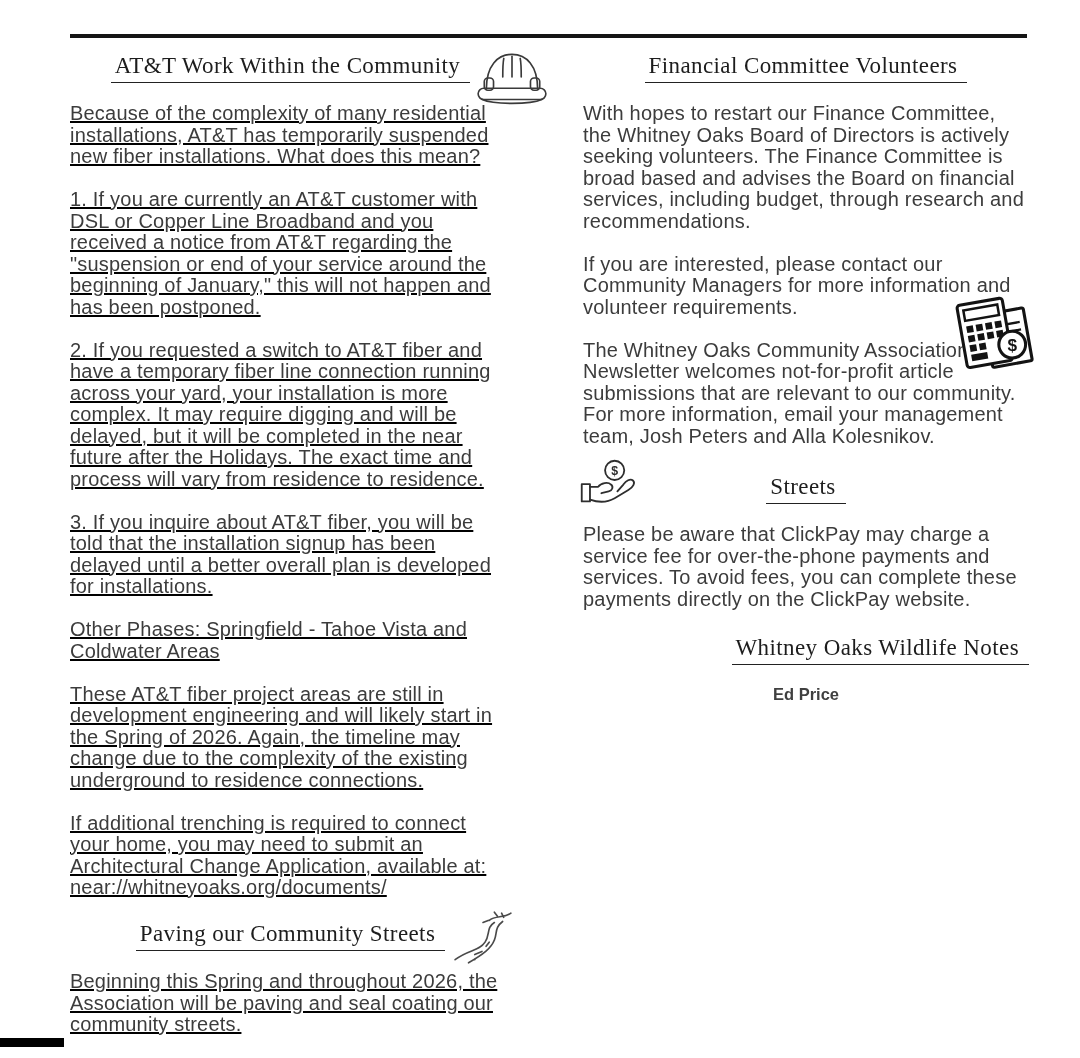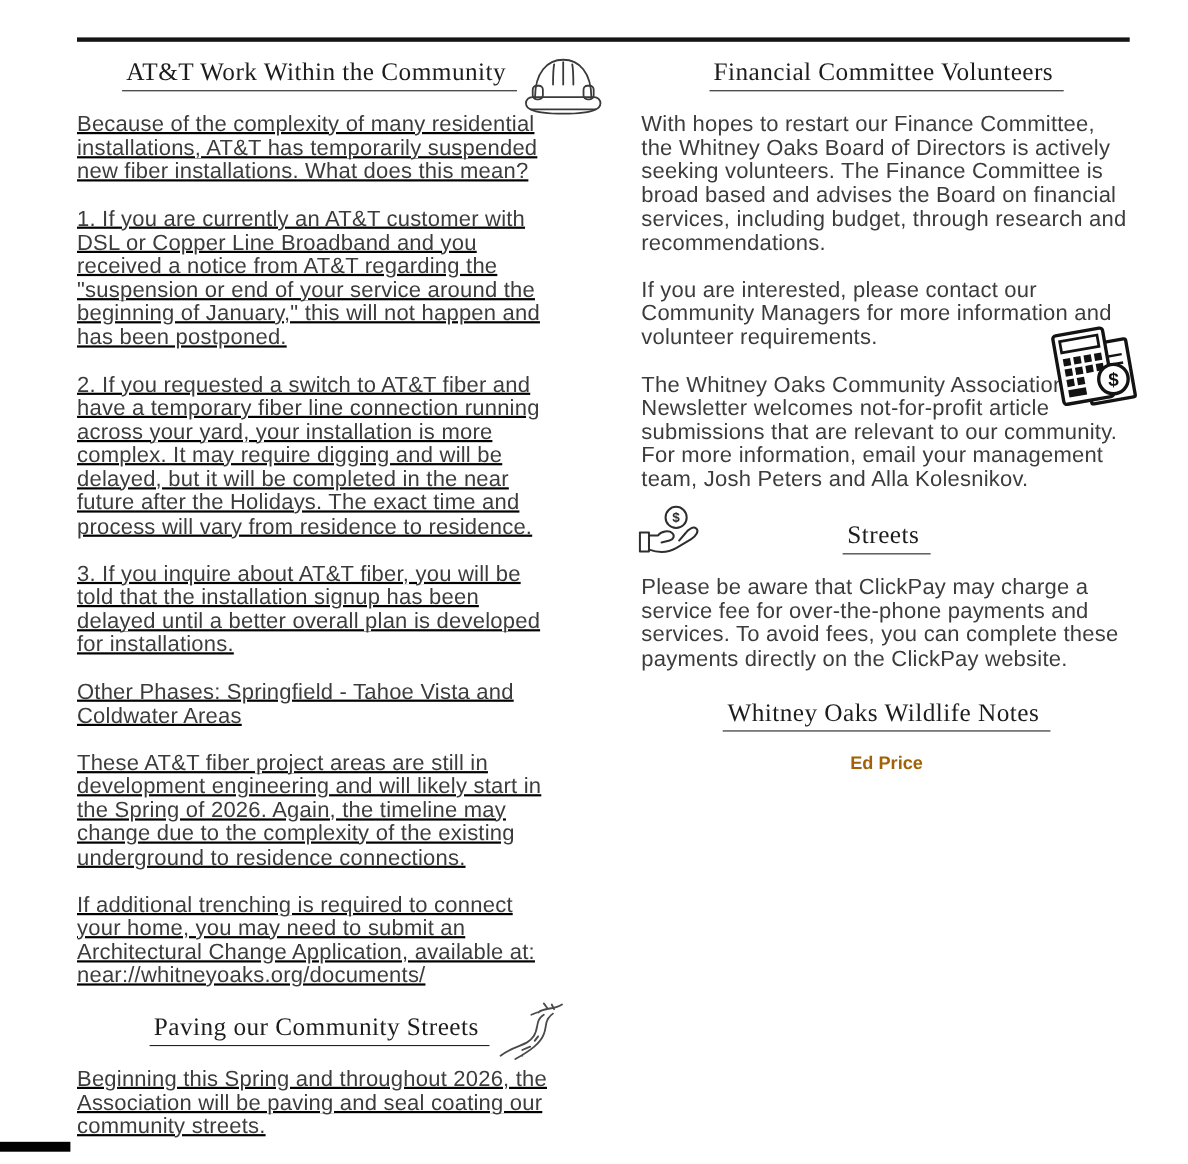--- a/index.html
+++ b/index.html
@@ -41,34 +41,34 @@
     font-size:20px;
     line-height:21.5px;
     letter-spacing:0.2px;
     color:#3c3c3c;
     margin:0 0 21.5px 0;
   }
   .byline {
     text-align:center;
     font-weight:700;
     font-size:16.5px;
-    color:#a16207;
+    color:#404040;
     margin:4px 0 22px 0;
   }
   .icon { position:absolute; }
   .icon svg { display:block; width:100%; height:100%; }
 
   .icon-hardhat    { left:403px; top:-6px;  width:78px; height:68px; }
   .icon-calculator { left:366px; top:-48px; width:92px; height:88px; }
   .icon-handcoin   { left:-4px;  top:-16px; width:64px; height:56px; }
   .icon-road       { left:382px; top:-10px; width:62px; height:56px; }
 
   .mt-newsletter { margin-top:14px; }
   .mt-clickpay   { margin-top:26px; }
-  .mt-wildlife   { margin-top:24px; }
+  .mt-wildlife   { margin-top:24px;text-align:right; }
   .mt-paving     { margin-top:4px;  }
 
   .corner-mark {
     position:absolute; left:0; top:1038px;
     width:64px; height:9px; background:#000;
   }
 </style>
 </head>
 <body>
 

